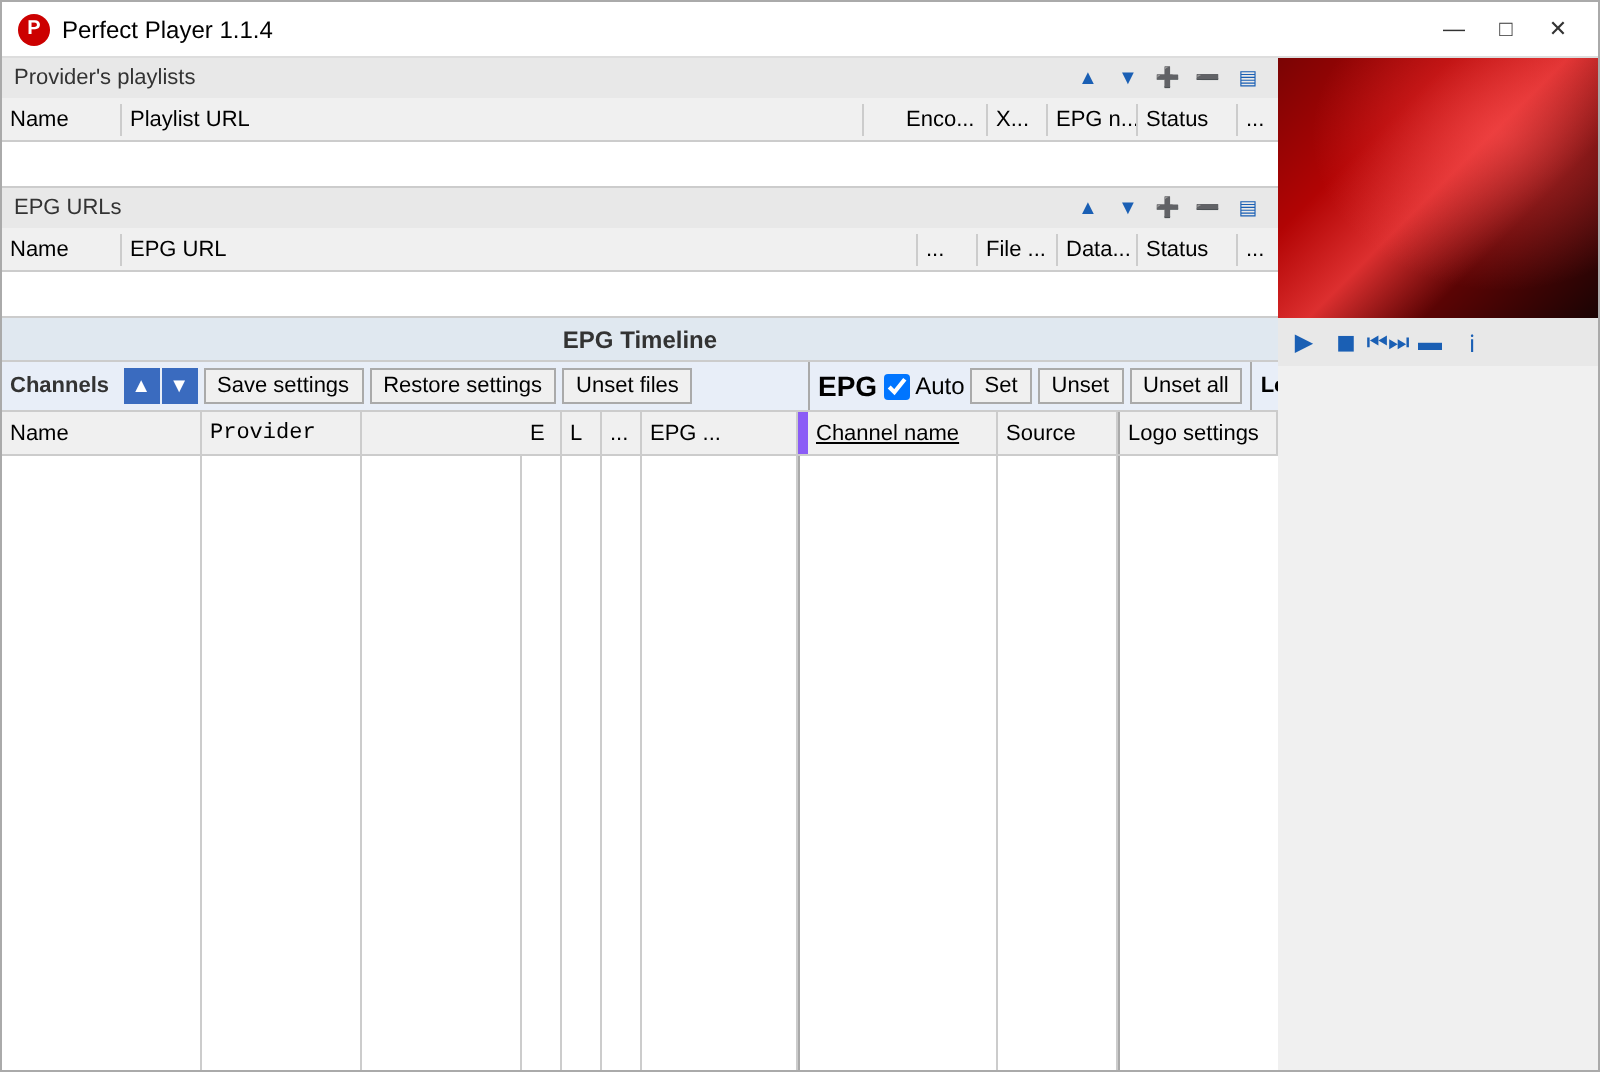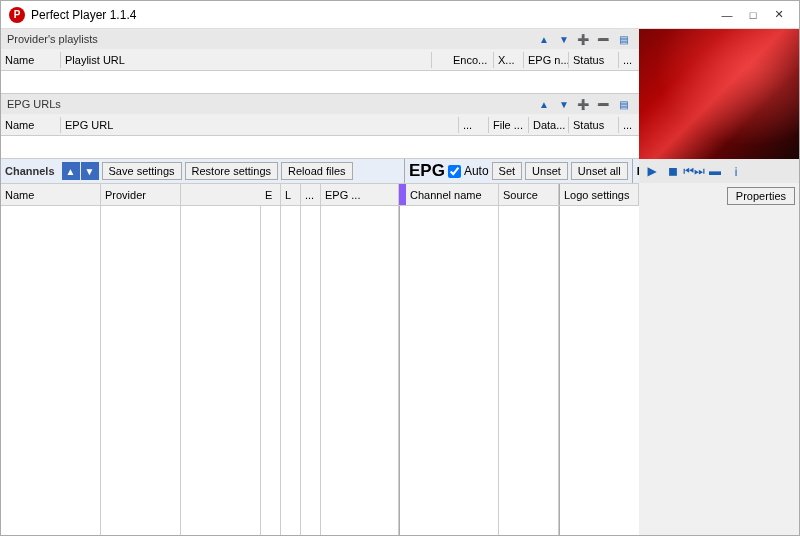--- a/index.html
+++ b/index.html
@@ -203,21 +203,21 @@
     .small-btn {
       height: 18px;
       padding: 0 6px;
       background: #f0f0f0;
       border: 1px solid #aaa;
       cursor: pointer;
       font-size: 11px;
       white-space: nowrap;
     }
     .epg-label {
-      font-size: 17px;
+      font-size: 14px;
       font-weight: bold;
     }
     .checkbox-wrap {
       display: flex;
       align-items: center;
       gap: 2px;
     }
     input[type=checkbox] { width: 13px; height: 13px; }
     .logos-label {
       font-size: 11px;
@@ -412,34 +412,37 @@
           <div class="col-cell col-url-epg">EPG URL</div>
           <div class="col-cell col-dots2">...</div>
           <div class="col-cell col-file">File ...</div>
           <div class="col-cell col-data">Data...</div>
           <div class="col-cell col-status-epg">Status</div>
           <div class="col-cell col-dots3">...</div>
         </div>
         <div style="height:22px; background:white;"></div>
       </div>
 
+      <div class="epg-timeline-header section-epg-timeline">
+        <span>EPG Timeline</span>
+      </div>
 
       <div class="channels-section">
 
         <div class="combined-toolbar">
 
           <div class="ch-toolbar-part">
             <span class="channels-label">Channels</span>
             <div class="nav-arrows">
               <button class="arrow-btn">▲</button>
               <button class="arrow-btn">▼</button>
             </div>
             <button class="small-btn">Save settings</button>
             <button class="small-btn">Restore settings</button>
-            <button class="small-btn">Reload files</button>
+            <button class="small-btn">Unset files</button>
           </div>
 
           <div class="epg-toolbar-part">
             <span class="epg-label">EPG</span>
             <div class="checkbox-wrap">
               <input type="checkbox" checked="" style="">
             </div>
             <span>Auto</span>
             <button class="small-btn">Set</button>
             <button class="small-btn">Unset</button>
@@ -448,28 +451,28 @@
 
           <div class="logos-toolbar-part">
             <span class="logos-label">Logos</span>
 
           </div>
         </div>
 
         <div class="combined-headers">
 
           <div class="hcell" style="width:100px;">Name</div>
-          <div class="hcell" style="width:80px;">Provider</div>
+          <div class="hcell" style="width:80px;font-family:Liberation Mono, monospace;">Provider</div>
           <div class="hcell" style="width:80px;margin-top:48px;">Group title</div>
           <div class="hcell" style="width:20px;">E</div>
           <div class="hcell" style="width:20px;">L</div>
           <div class="hcell" style="width:20px;">...</div>
           <div class="hcell" style="flex:1; min-width:55px;">EPG ...</div>
 
-          <div class="hcell" style="flex:1; min-width:100px; border-left:7px solid #8b5cf6;">Channel name</div>
+          <div class="hcell" style="flex:1; min-width:100px; border-left:5px solid #8b5cf6;text-decoration:underline;">Channel name</div>
           <div class="hcell" style="width:60px;">Source</div>
 
           <div class="hcell" style="flex:1; min-width:80px; border-left:1px solid #aaa;">Logo settings</div>
         </div>
 
         <div class="content-area">
 
           <div class="content-col" style="width:100px;"></div>
           <div class="content-col" style="width:80px;"></div>
           <div class="content-col" style="width:80px;"></div>
@@ -492,19 +495,16 @@
         <div class="preview-gradient"></div>
         <div class="preview-overlay"></div>
       </div>
       <div class="preview-controls">
         <button class="media-btn">▶</button>
         <button class="media-btn">◼</button>
         <button class="media-btn">⏮⏭</button>
         <button class="media-btn">▬</button>
         <button class="media-btn">ℹ</button>
       </div>
-      <div class="properties-wrap">
-        <button class="properties-btn">Properties</button>
-      </div>
     </div>
 
   </div>
 </div>
 
 </body></html>

